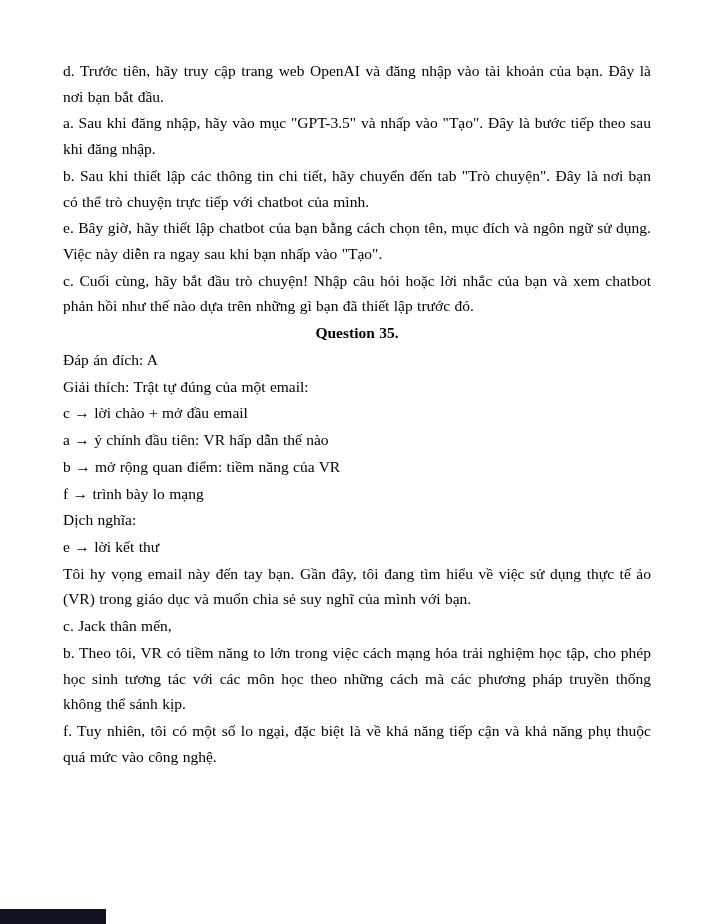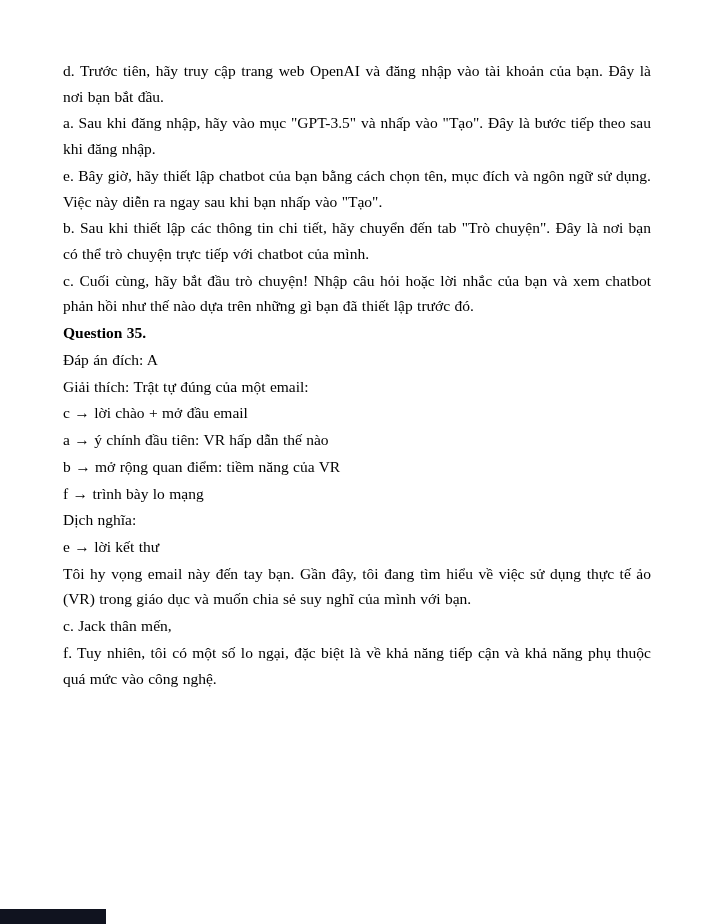--- a/index.html
+++ b/index.html
@@ -24,49 +24,50 @@
   }
   .doc p {
     margin: 0 0 1px 0;
     font-size: 15.5px;
     line-height: 1.66;
     text-align: justify;
     word-spacing: 0.5px;
   }
   .doc p.bold {
     font-weight: bold;
-    text-align: left;
+    text-align: center;
   }
   .footer-bar {
     position: absolute;
     left: 0;
     bottom: 0;
     width: 106px;
     height: 15px;
     background: #10131f;
   }
 </style>
 </head>
 <body>
 
 <div class="page">
   <div class="doc">
     <p>d. Trước tiên, hãy truy cập trang web OpenAI và đăng nhập vào tài khoản của bạn. Đây là nơi bạn bắt đầu.</p>
     <p>a. Sau khi đăng nhập, hãy vào mục "GPT-3.5" và nhấp vào "Tạo". Đây là bước tiếp theo sau khi đăng nhập.</p>
+    <p>b. Sau khi thiết lập các thông tin chi tiết, hãy chuyển đến tab "Trò chuyện". Đây là nơi bạn có thể trò chuyện trực tiếp với chatbot của mình.</p>
     <p>e. Bây giờ, hãy thiết lập chatbot của bạn bằng cách chọn tên, mục đích và ngôn ngữ sử dụng. Việc này diễn ra ngay sau khi bạn nhấp vào "Tạo".</p>
-    <p>b. Sau khi thiết lập các thông tin chi tiết, hãy chuyển đến tab "Trò chuyện". Đây là nơi bạn có thể trò chuyện trực tiếp với chatbot của mình.</p>
     <p>c. Cuối cùng, hãy bắt đầu trò chuyện! Nhập câu hỏi hoặc lời nhắc của bạn và xem chatbot phản hồi như thế nào dựa trên những gì bạn đã thiết lập trước đó.</p>
     <p class="bold">Question 35.</p>
     <p>Đáp án đích: A</p>
     <p>Giải thích: Trật tự đúng của một email:</p>
     <p>c → lời chào + mở đầu email</p>
     <p>a → ý chính đầu tiên: VR hấp dẫn thế nào</p>
     <p>b → mở rộng quan điểm: tiềm năng của VR</p>
     <p>f → trình bày lo mạng</p>
     <p>Dịch nghĩa:</p>
     <p>e → lời kết thư</p>
     <p>Tôi hy vọng email này đến tay bạn. Gần đây, tôi đang tìm hiểu về việc sử dụng thực tế ảo (VR) trong giáo dục và muốn chia sẻ suy nghĩ của mình với bạn.</p>
     <p>c. Jack thân mến,</p>
+    <p>b. Theo tôi, VR có tiềm năng to lớn trong việc cách mạng hóa trải nghiệm học tập, cho phép học sinh tương tác với các môn học theo những cách mà các phương pháp truyền thống không thể sánh kịp.</p>
     <p>f. Tuy nhiên, tôi có một số lo ngại, đặc biệt là về khả năng tiếp cận và khả năng phụ thuộc quá mức vào công nghệ.</p>
   </div>
 </div>
 
 <div class="footer-bar"></div>
 
 </body></html>

